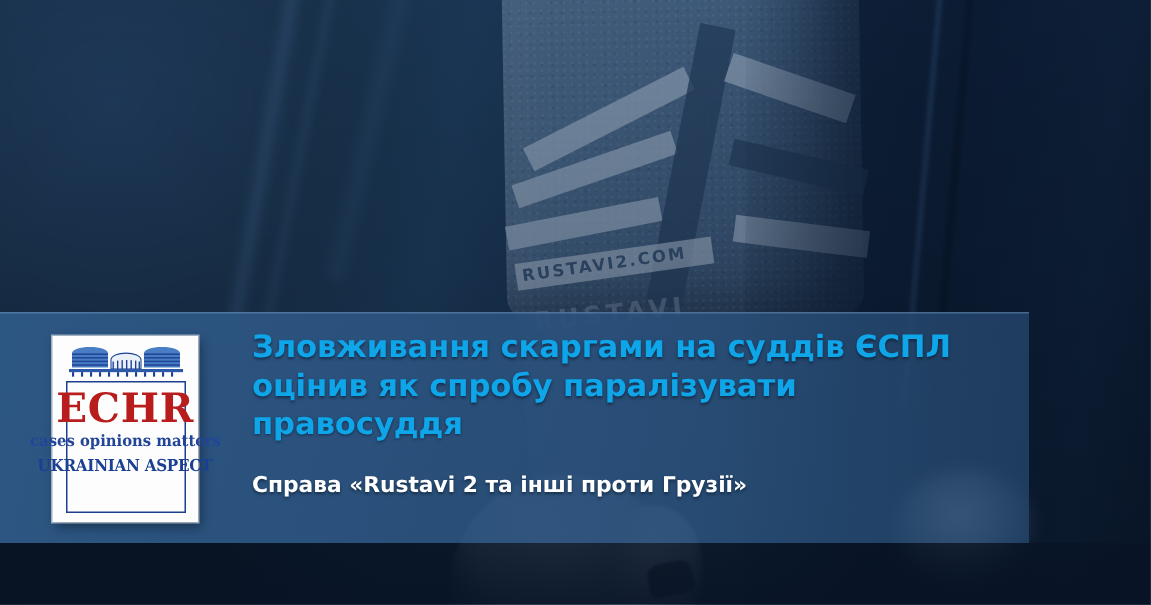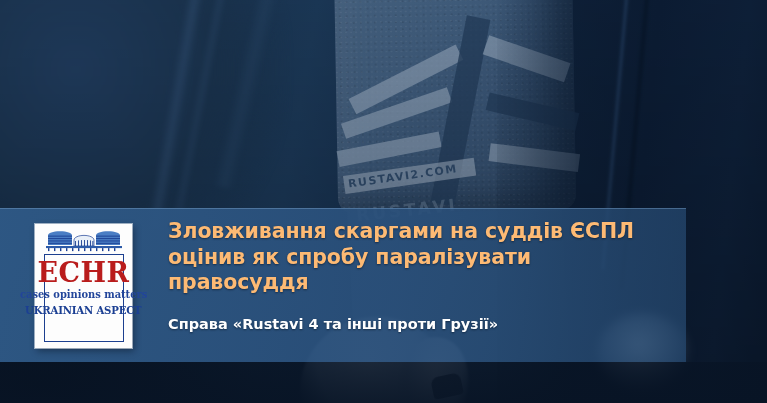--- a/index.html
+++ b/index.html
@@ -209,21 +209,21 @@
     letter-spacing: -.2px;
     white-space: nowrap;
     transform: scaleX(.92);
     margin-top: 2px;
   }
 
   
   .txt { position: absolute; left: 168px; top: 219px; width: 510px; }
   .headline {
     margin: 0;
-    color: #fdba74;
+    color: #0ea5e9;
     font-size: 20.5px;
     font-weight: 700;
     line-height: 25.5px;
     letter-spacing: -.1px;
     text-shadow: 0 1px 2px rgba(6,18,34,.55);
   }
   .subhead {
     margin: 0;
     padding-top: 19px;
     color: #ffffff;
@@ -331,16 +331,16 @@
     </svg>
     <div class="echr-box">
       <div class="echr-word">ECHR</div>
       <div class="echr-sub">cases opinions matters</div>
       <div class="echr-ua">UKRAINIAN ASPECT</div>
     </div>
   </div>
 
   <div class="txt">
     <h1 class="headline">Зловживання скаргами на суддів ЄСПЛ оцінив як спробу паралізувати правосуддя</h1>
-    <p class="subhead">Справа «Rustavi 4 та інші проти Грузії»</p>
+    <p class="subhead">Справа «Rustavi 2 та інші проти Грузії»</p>
   </div>
 
 </div>
 
 </body></html>

